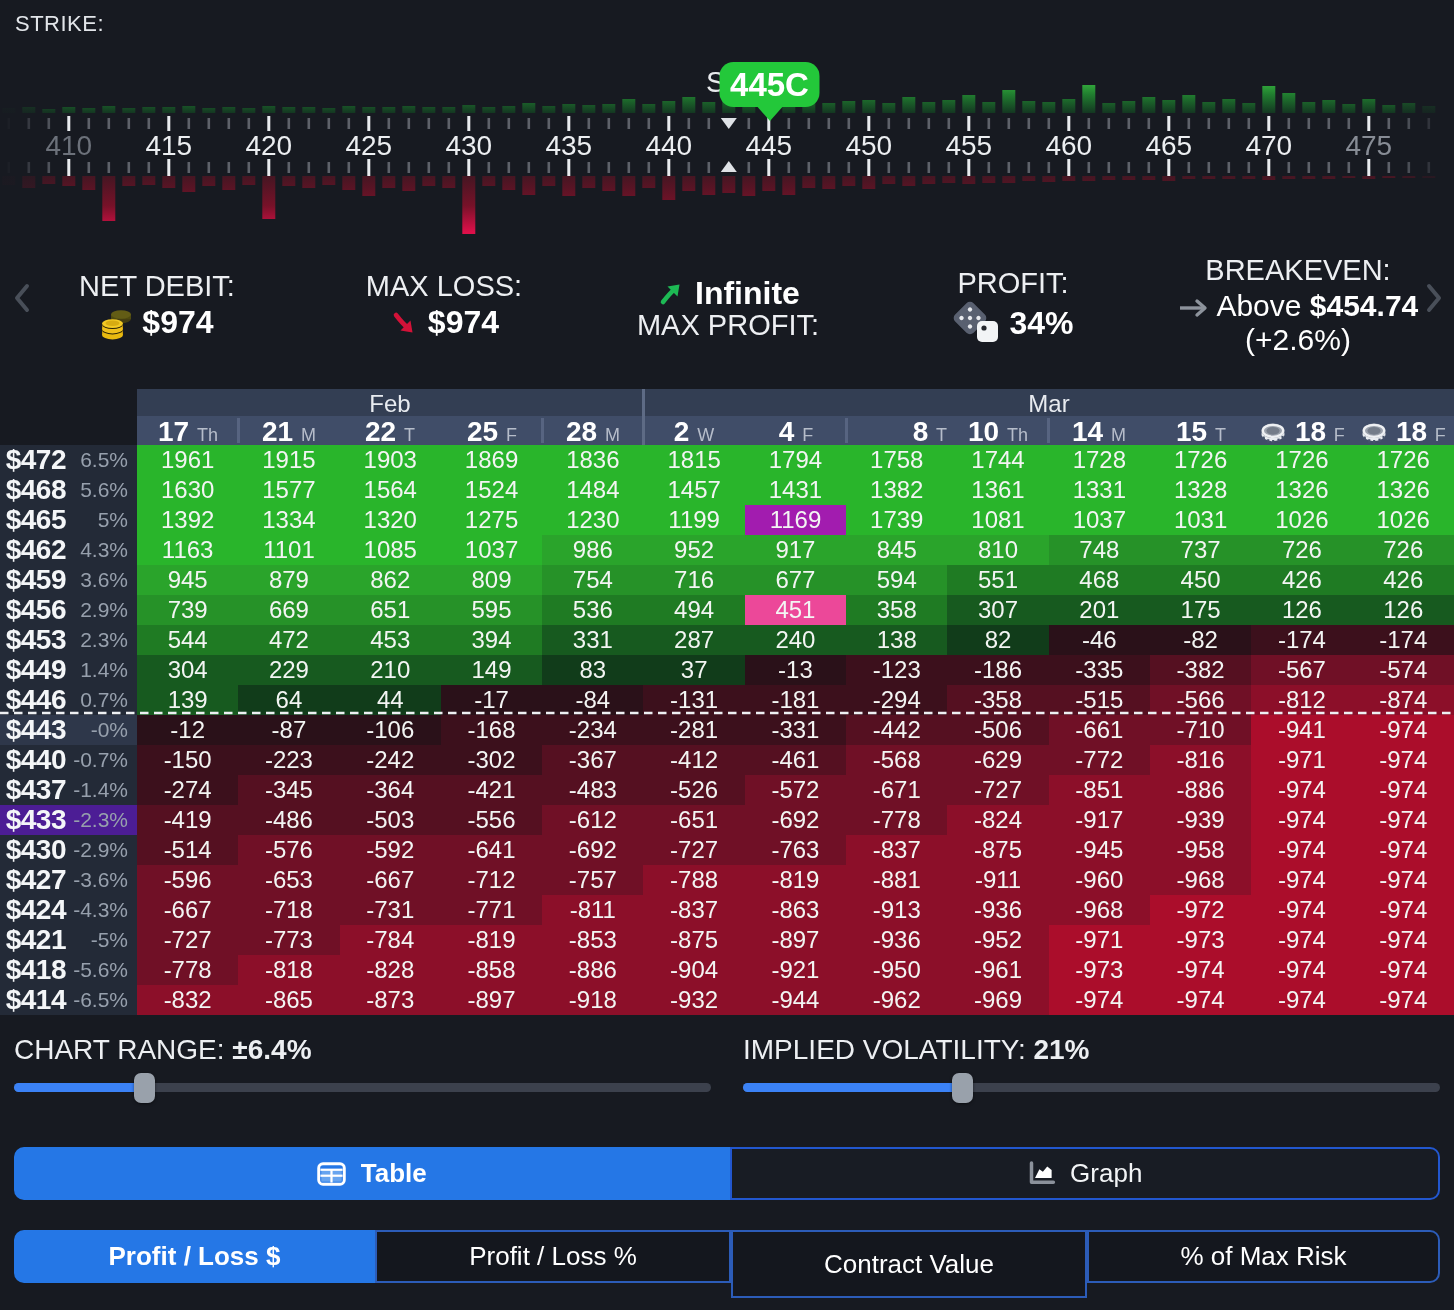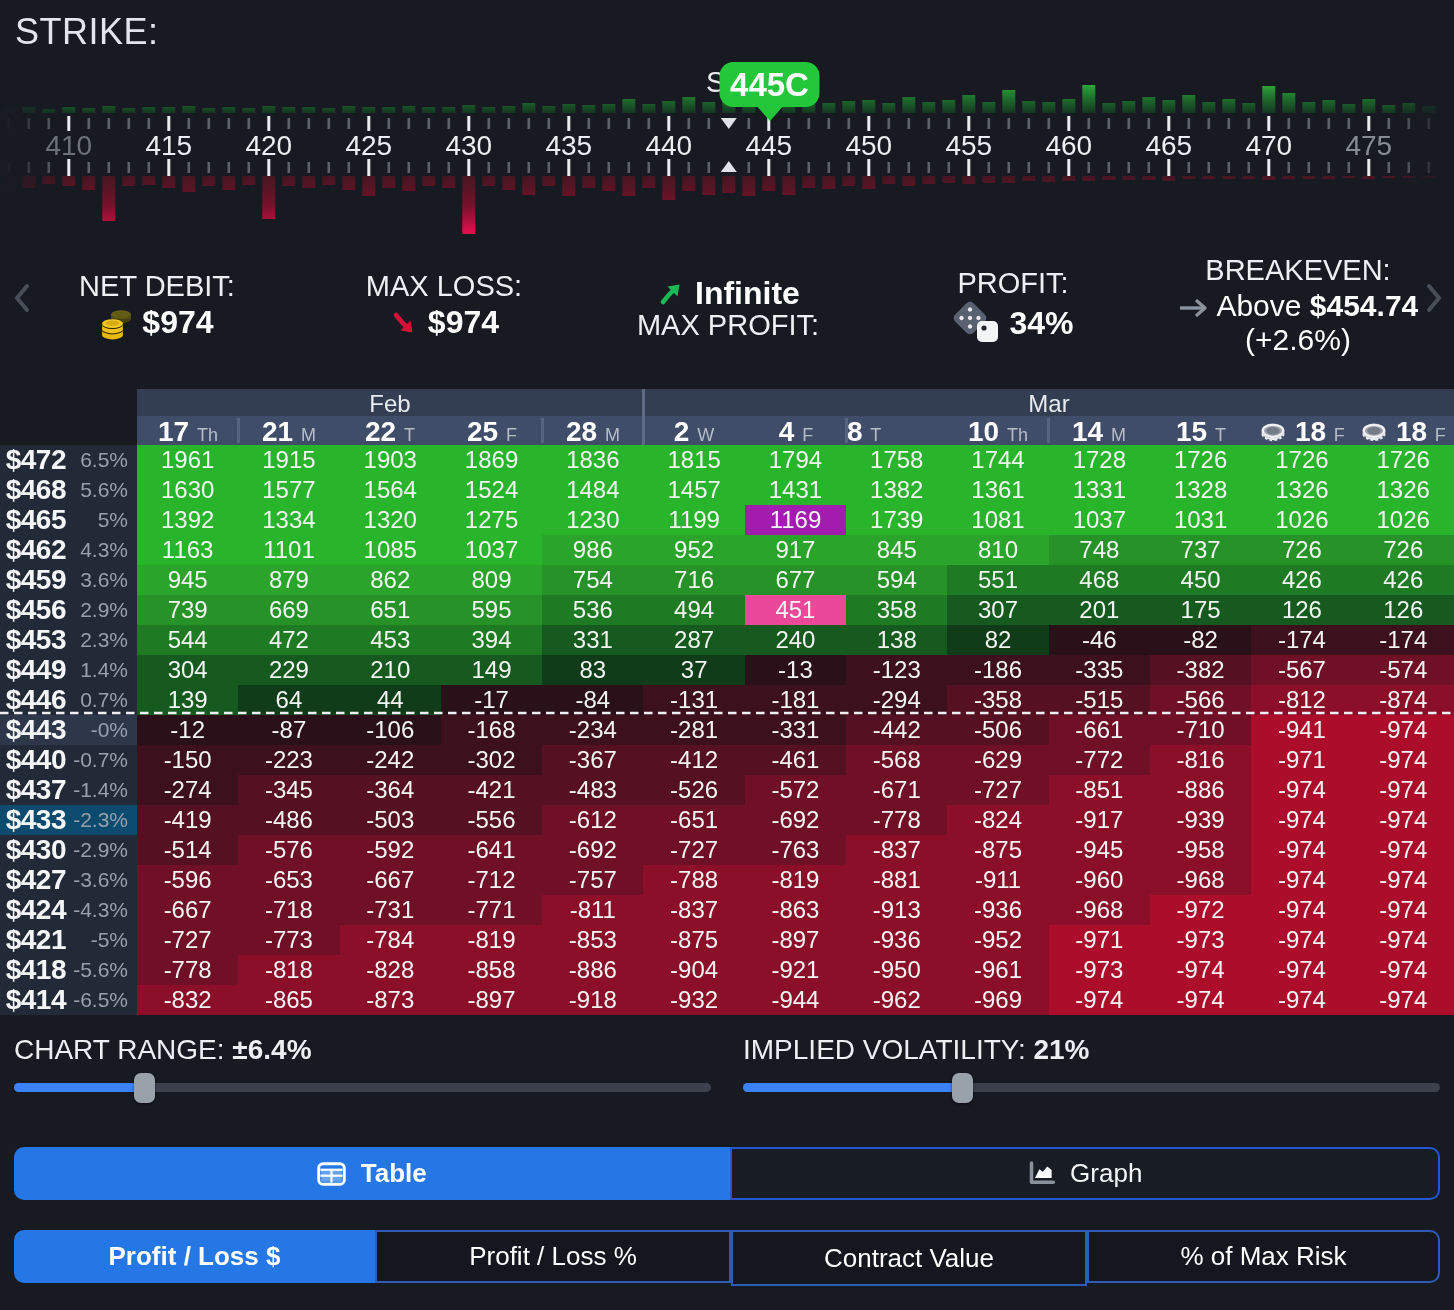--- a/index.html
+++ b/index.html
@@ -1,13 +1,13 @@
 <!DOCTYPE html>
 <html><head><meta charset="utf-8"><style>html,body{margin:0;padding:0}body{width:1454px;height:1310px;background:#171a21;overflow:hidden;position:relative;font-family:"Liberation Sans",sans-serif;-webkit-font-smoothing:antialiased}.abs{position:absolute}.row{position:absolute;left:0;display:flex;width:1454px;height:30px}.lab{width:137px;background:#232a37;display:flex;align-items:center;justify-content:flex-end;box-sizing:border-box;padding-right:9px}.lab b{font-size:28px;color:#f4f6f8;letter-spacing:-0.5px}.lab span{font-size:21px;color:#97a0ad;width:62px;text-align:right}.c{width:101.3076923076923px;line-height:30px;text-align:center;font-size:24px;color:#f3f5f3;flex:none}</style></head><body>
-<div class="abs" style="left:15px;top:11px;font-size:36px;color:#e2e5e9;letter-spacing:0.5px">STRIKE:</div>
+<div class="abs" style="left:15px;top:11px;font-size:22px;color:#e2e5e9;letter-spacing:0.5px">STRIKE:</div>
 <svg style="position:absolute;left:0;top:0" width="1454" height="250" viewBox="0 0 1454 250">
     <defs>
       <linearGradient id="gb" gradientUnits="userSpaceOnUse" x1="0" y1="78" x2="0" y2="115">
         <stop offset="0" stop-color="#3ecb44"></stop>
         <stop offset="0.45" stop-color="#218230"></stop>
         <stop offset="1" stop-color="#123020"></stop>
       </linearGradient>
       <linearGradient id="rb" gradientUnits="userSpaceOnUse" x1="0" y1="174" x2="0" y2="232">
         <stop offset="0" stop-color="#441622"></stop>
         <stop offset="0.55" stop-color="#7c1129"></stop>
@@ -394,21 +394,21 @@
 <div class="abs" style="left:540.7px;top:418px;width:3px;height:25px;background:#57648131;background:#576481"></div>
 <div class="abs" style="left:844.7px;top:418px;width:3px;height:25px;background:#57648131;background:#576481"></div>
 <div class="abs" style="left:1047.3px;top:418px;width:3px;height:25px;background:#57648131;background:#576481"></div>
 <div class="abs" style="left:138px;top:418px;width:100px;text-align:center;font-size:28px;color:#fff;line-height:27px"><b>17</b> <span style="font-size:18px;color:#b6bdca">Th</span></div>
 <div class="abs" style="left:239px;top:418px;width:100px;text-align:center;font-size:28px;color:#fff;line-height:27px"><b>21</b> <span style="font-size:18px;color:#b6bdca">M</span></div>
 <div class="abs" style="left:340px;top:418px;width:100px;text-align:center;font-size:28px;color:#fff;line-height:27px"><b>22</b> <span style="font-size:18px;color:#b6bdca">T</span></div>
 <div class="abs" style="left:442px;top:418px;width:100px;text-align:center;font-size:28px;color:#fff;line-height:27px"><b>25</b> <span style="font-size:18px;color:#b6bdca">F</span></div>
 <div class="abs" style="left:543px;top:418px;width:100px;text-align:center;font-size:28px;color:#fff;line-height:27px"><b>28</b> <span style="font-size:18px;color:#b6bdca">M</span></div>
 <div class="abs" style="left:644px;top:418px;width:100px;text-align:center;font-size:28px;color:#fff;line-height:27px"><b>2</b> <span style="font-size:18px;color:#b6bdca">W</span></div>
 <div class="abs" style="left:746px;top:418px;width:100px;text-align:center;font-size:28px;color:#fff;line-height:27px"><b>4</b> <span style="font-size:18px;color:#b6bdca">F</span></div>
-<div class="abs" style="left:847px;top:418px;width:100px;text-align:left;font-size:28px;color:#fff;line-height:27px"><b>8</b> <span style="font-size:18px;color:#b6bdca">T</span></div>
+<div class="abs" style="left:847px;top:418px;width:100px;text-align:right;font-size:28px;color:#fff;line-height:27px"><b>8</b> <span style="font-size:18px;color:#b6bdca">T</span></div>
 <div class="abs" style="left:948px;top:418px;width:100px;text-align:center;font-size:28px;color:#fff;line-height:27px"><b>10</b> <span style="font-size:18px;color:#b6bdca">Th</span></div>
 <div class="abs" style="left:1049px;top:418px;width:100px;text-align:center;font-size:28px;color:#fff;line-height:27px"><b>14</b> <span style="font-size:18px;color:#b6bdca">M</span></div>
 <div class="abs" style="left:1151px;top:418px;width:100px;text-align:center;font-size:28px;color:#fff;line-height:27px"><b>15</b> <span style="font-size:18px;color:#b6bdca">T</span></div>
 <div class="abs" style="left:1252px;top:418px;width:100px;text-align:center;font-size:28px;color:#fff;line-height:27px"><b><svg width="28" height="24" viewBox="0 0 28 24" style="vertical-align:-4px">
         <ellipse cx="14" cy="13" rx="11.5" ry="7.2" fill="#e8ecf0"></ellipse>
         <g stroke="#46536b" stroke-width="2.2">
           <line x1="4.6" y1="15.5" x2="5" y2="19"></line>
           <line x1="9.2" y1="18.2" x2="9.4" y2="21.6"></line>
           <line x1="14.2" y1="19" x2="14.2" y2="22.4"></line>
           <line x1="19.4" y1="17.6" x2="19.8" y2="21"></line>
@@ -653,21 +653,21 @@
     <div class="c" style="background:#551021">-526</div>
     <div class="c" style="background:#701026">-572</div>
     <div class="c" style="background:#701026">-671</div>
     <div class="c" style="background:#701026">-727</div>
     <div class="c" style="background:#8c0f29">-851</div>
     <div class="c" style="background:#8c0f29">-886</div>
     <div class="c" style="background:#ab0d2b">-974</div>
     <div class="c" style="background:#ab0d2b">-974</div>
   </div>
 <div class="row" style="top:805px">
-    <div class="lab" style="background:#0c4a6e">
+    <div class="lab" style="background:#4c1d95">
       <b>$433</b>
       <span>-2.3%</span>
     </div>
     <div class="c" style="background:#551021">-419</div>
     <div class="c" style="background:#551021">-486</div>
     <div class="c" style="background:#551021">-503</div>
     <div class="c" style="background:#551021">-556</div>
     <div class="c" style="background:#701026">-612</div>
     <div class="c" style="background:#701026">-651</div>
     <div class="c" style="background:#701026">-692</div>
@@ -809,13 +809,13 @@
       <line x1="17" y1="9" x2="17" y2="24" stroke="#fff" stroke-width="2.6"></line>
       <line x1="4" y1="16" x2="30" y2="16" stroke="#fff" stroke-width="2.6"></line>
       <line x1="4" y1="9" x2="30" y2="9" stroke="#fff" stroke-width="2.6"></line>
     </svg>&nbsp;&nbsp;Table</div>
 <div class="abs" style="left:730px;top:1147px;width:710px;height:53px;background:#181c24;border:2.5px solid #2257cf;box-sizing:border-box;border-radius:0 10px 10px 0;display:flex;align-items:center;justify-content:center;font-size:26px;color:#f2f4f6"><svg width="28" height="27" viewBox="0 0 32 30" style="vertical-align:-6px">
       <path d="M4 3 V 25 H 29" fill="none" stroke="#8b919b" stroke-width="4" stroke-linecap="round" stroke-linejoin="round"></path>
       <path d="M8 20 L 13 10 L 17 13 L 22 7 L 27 11 V 20 Z" fill="#fff"></path>
     </svg>&nbsp;&nbsp;Graph</div>
 <div class="abs" style="left:14px;top:1230px;width:361px;height:53px;background:#2577e6;border-radius:10px 0 0 10px;font-weight:bold;display:flex;align-items:center;justify-content:center;font-size:26px;color:#fff">Profit / Loss $</div>
 <div class="abs" style="left:375px;top:1230px;width:356px;height:53px;background:#14171e;border:2px solid #2c5cb8;box-sizing:border-box;;display:flex;align-items:center;justify-content:center;font-size:26px;color:#fff">Profit / Loss %</div>
-<div class="abs" style="left:731px;top:1230px;width:356px;height:56px;background:#14171e;border:2px solid #2c5cb8;box-sizing:border-box;;display:flex;align-items:center;justify-content:center;font-size:26px;color:#fff">Contract Value</div>
+<div class="abs" style="left:731px;top:1230px;width:356px;height:68px;background:#14171e;border:2px solid #2c5cb8;box-sizing:border-box;;display:flex;align-items:center;justify-content:center;font-size:26px;color:#fff">Contract Value</div>
 <div class="abs" style="left:1087px;top:1230px;width:353px;height:53px;background:#14171e;border:2px solid #2c5cb8;box-sizing:border-box;border-radius:0 10px 10px 0;;display:flex;align-items:center;justify-content:center;font-size:26px;color:#fff">% of Max Risk</div>
 </body></html>

